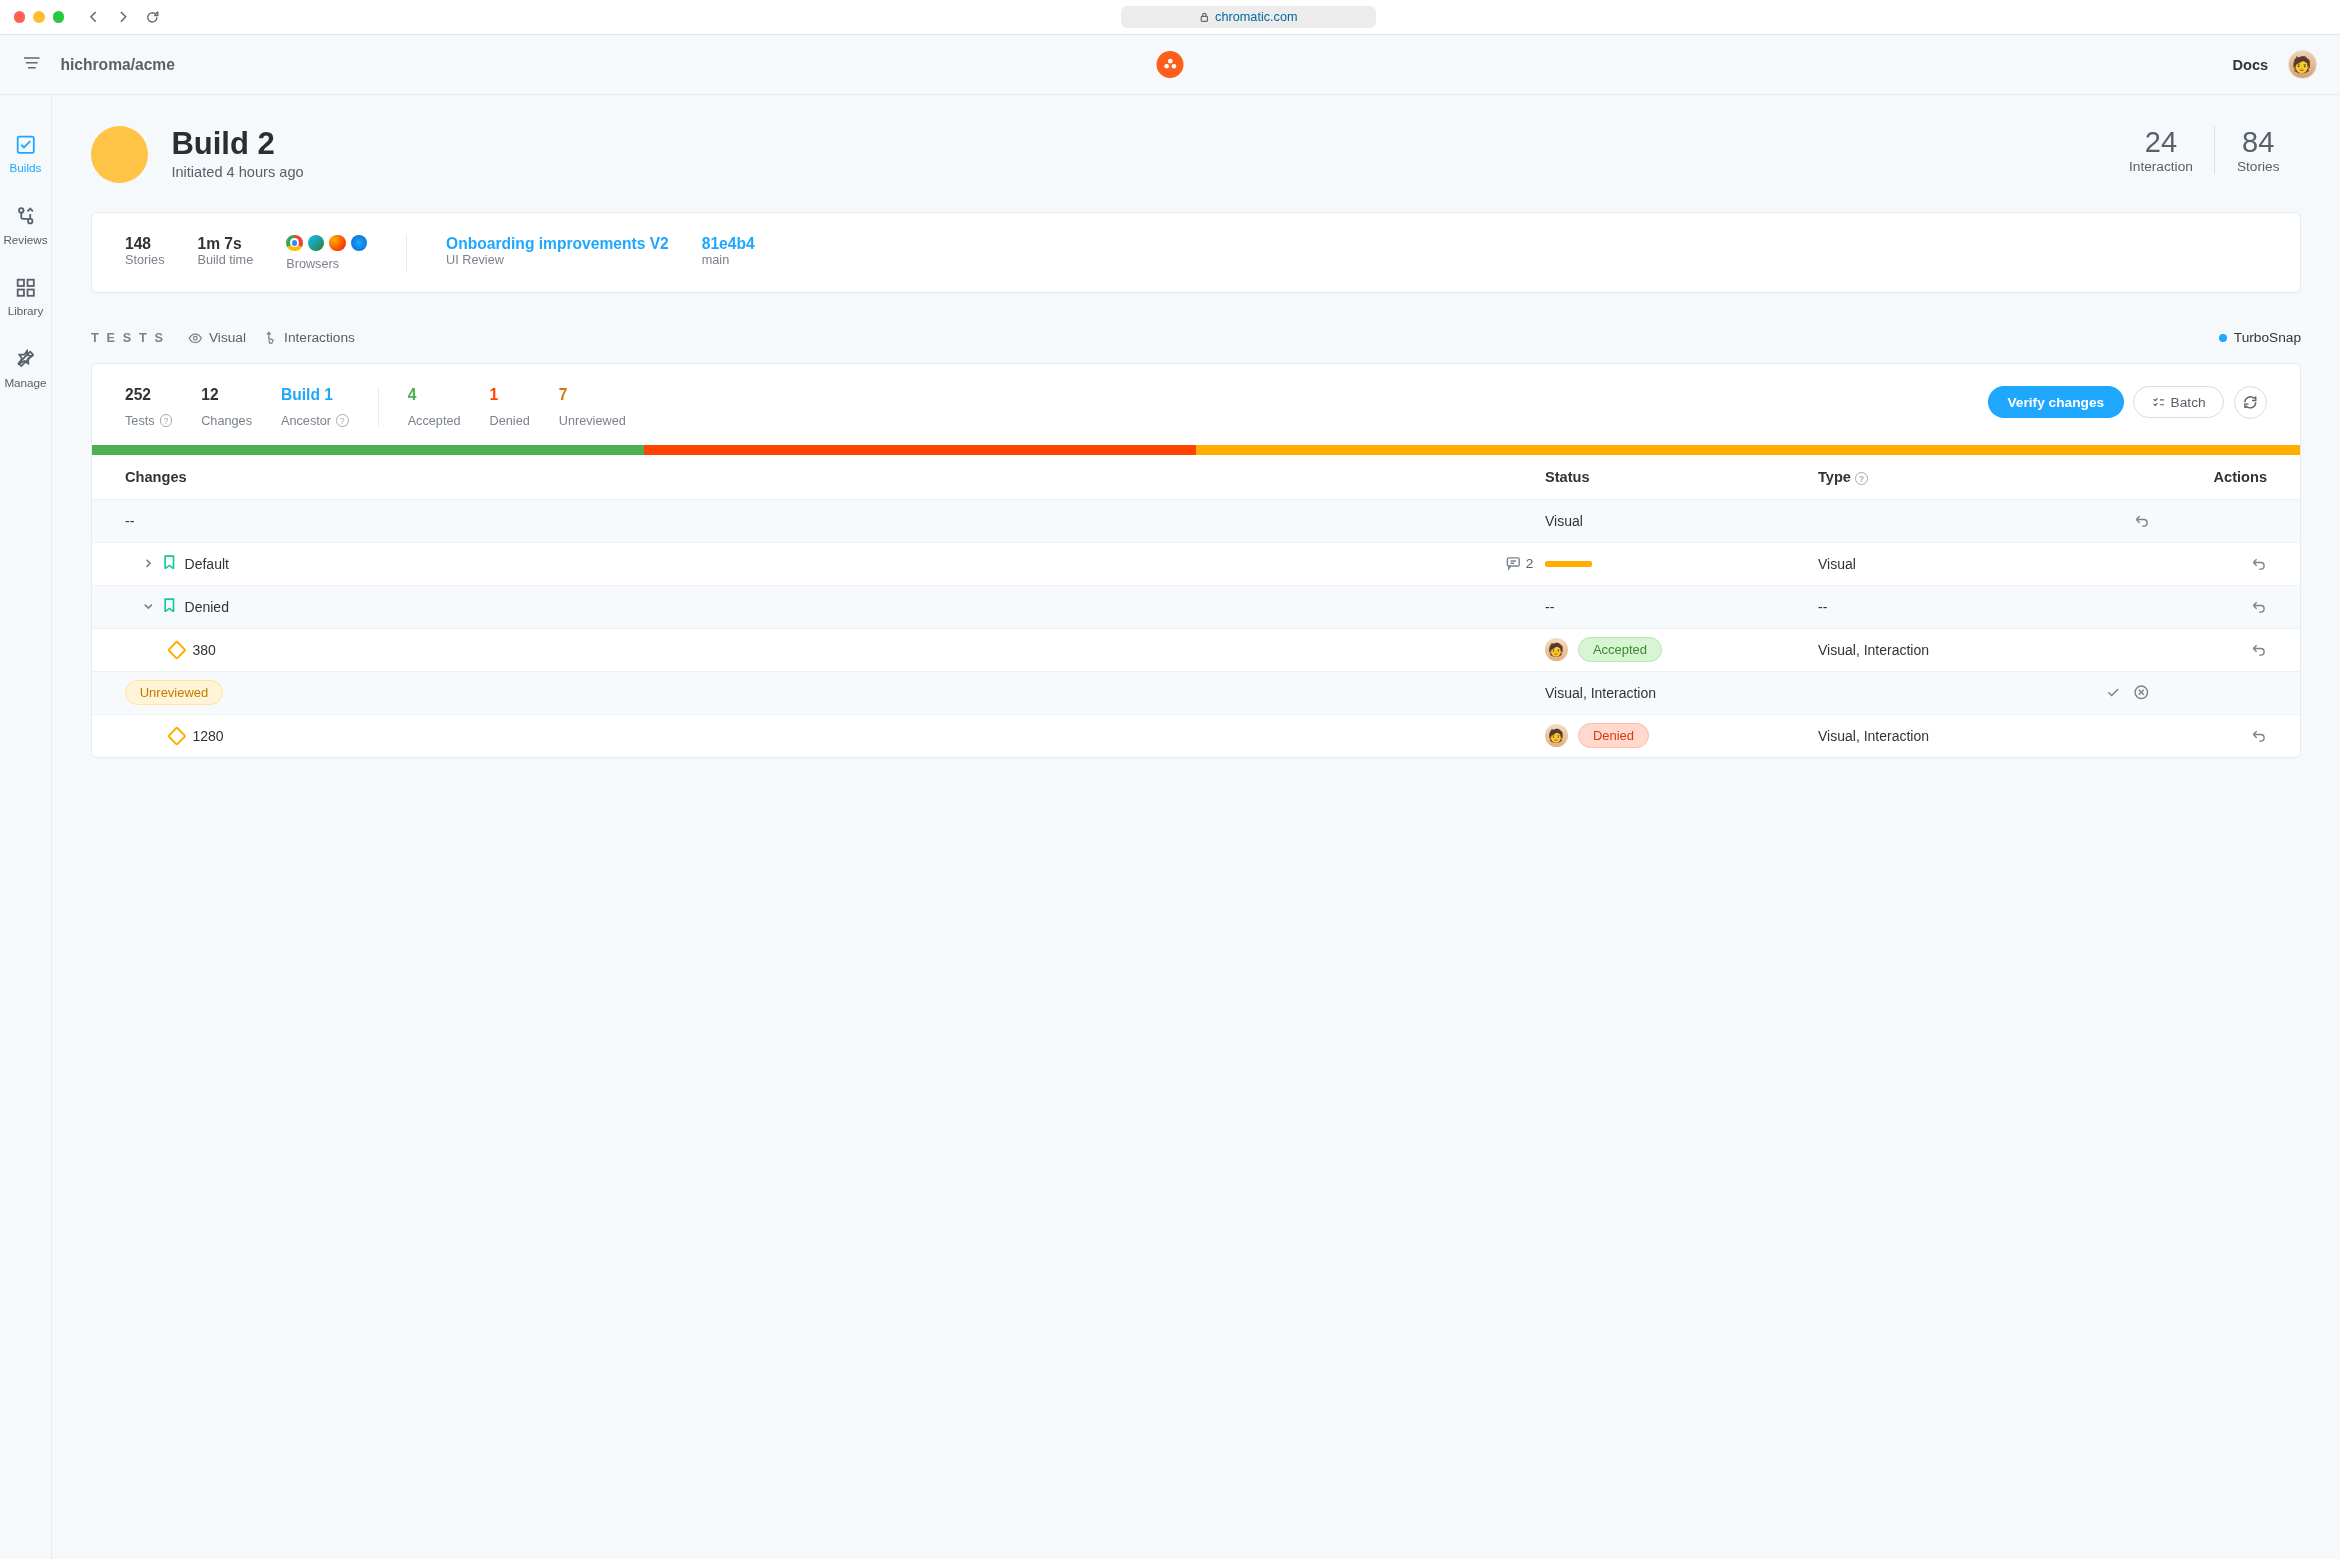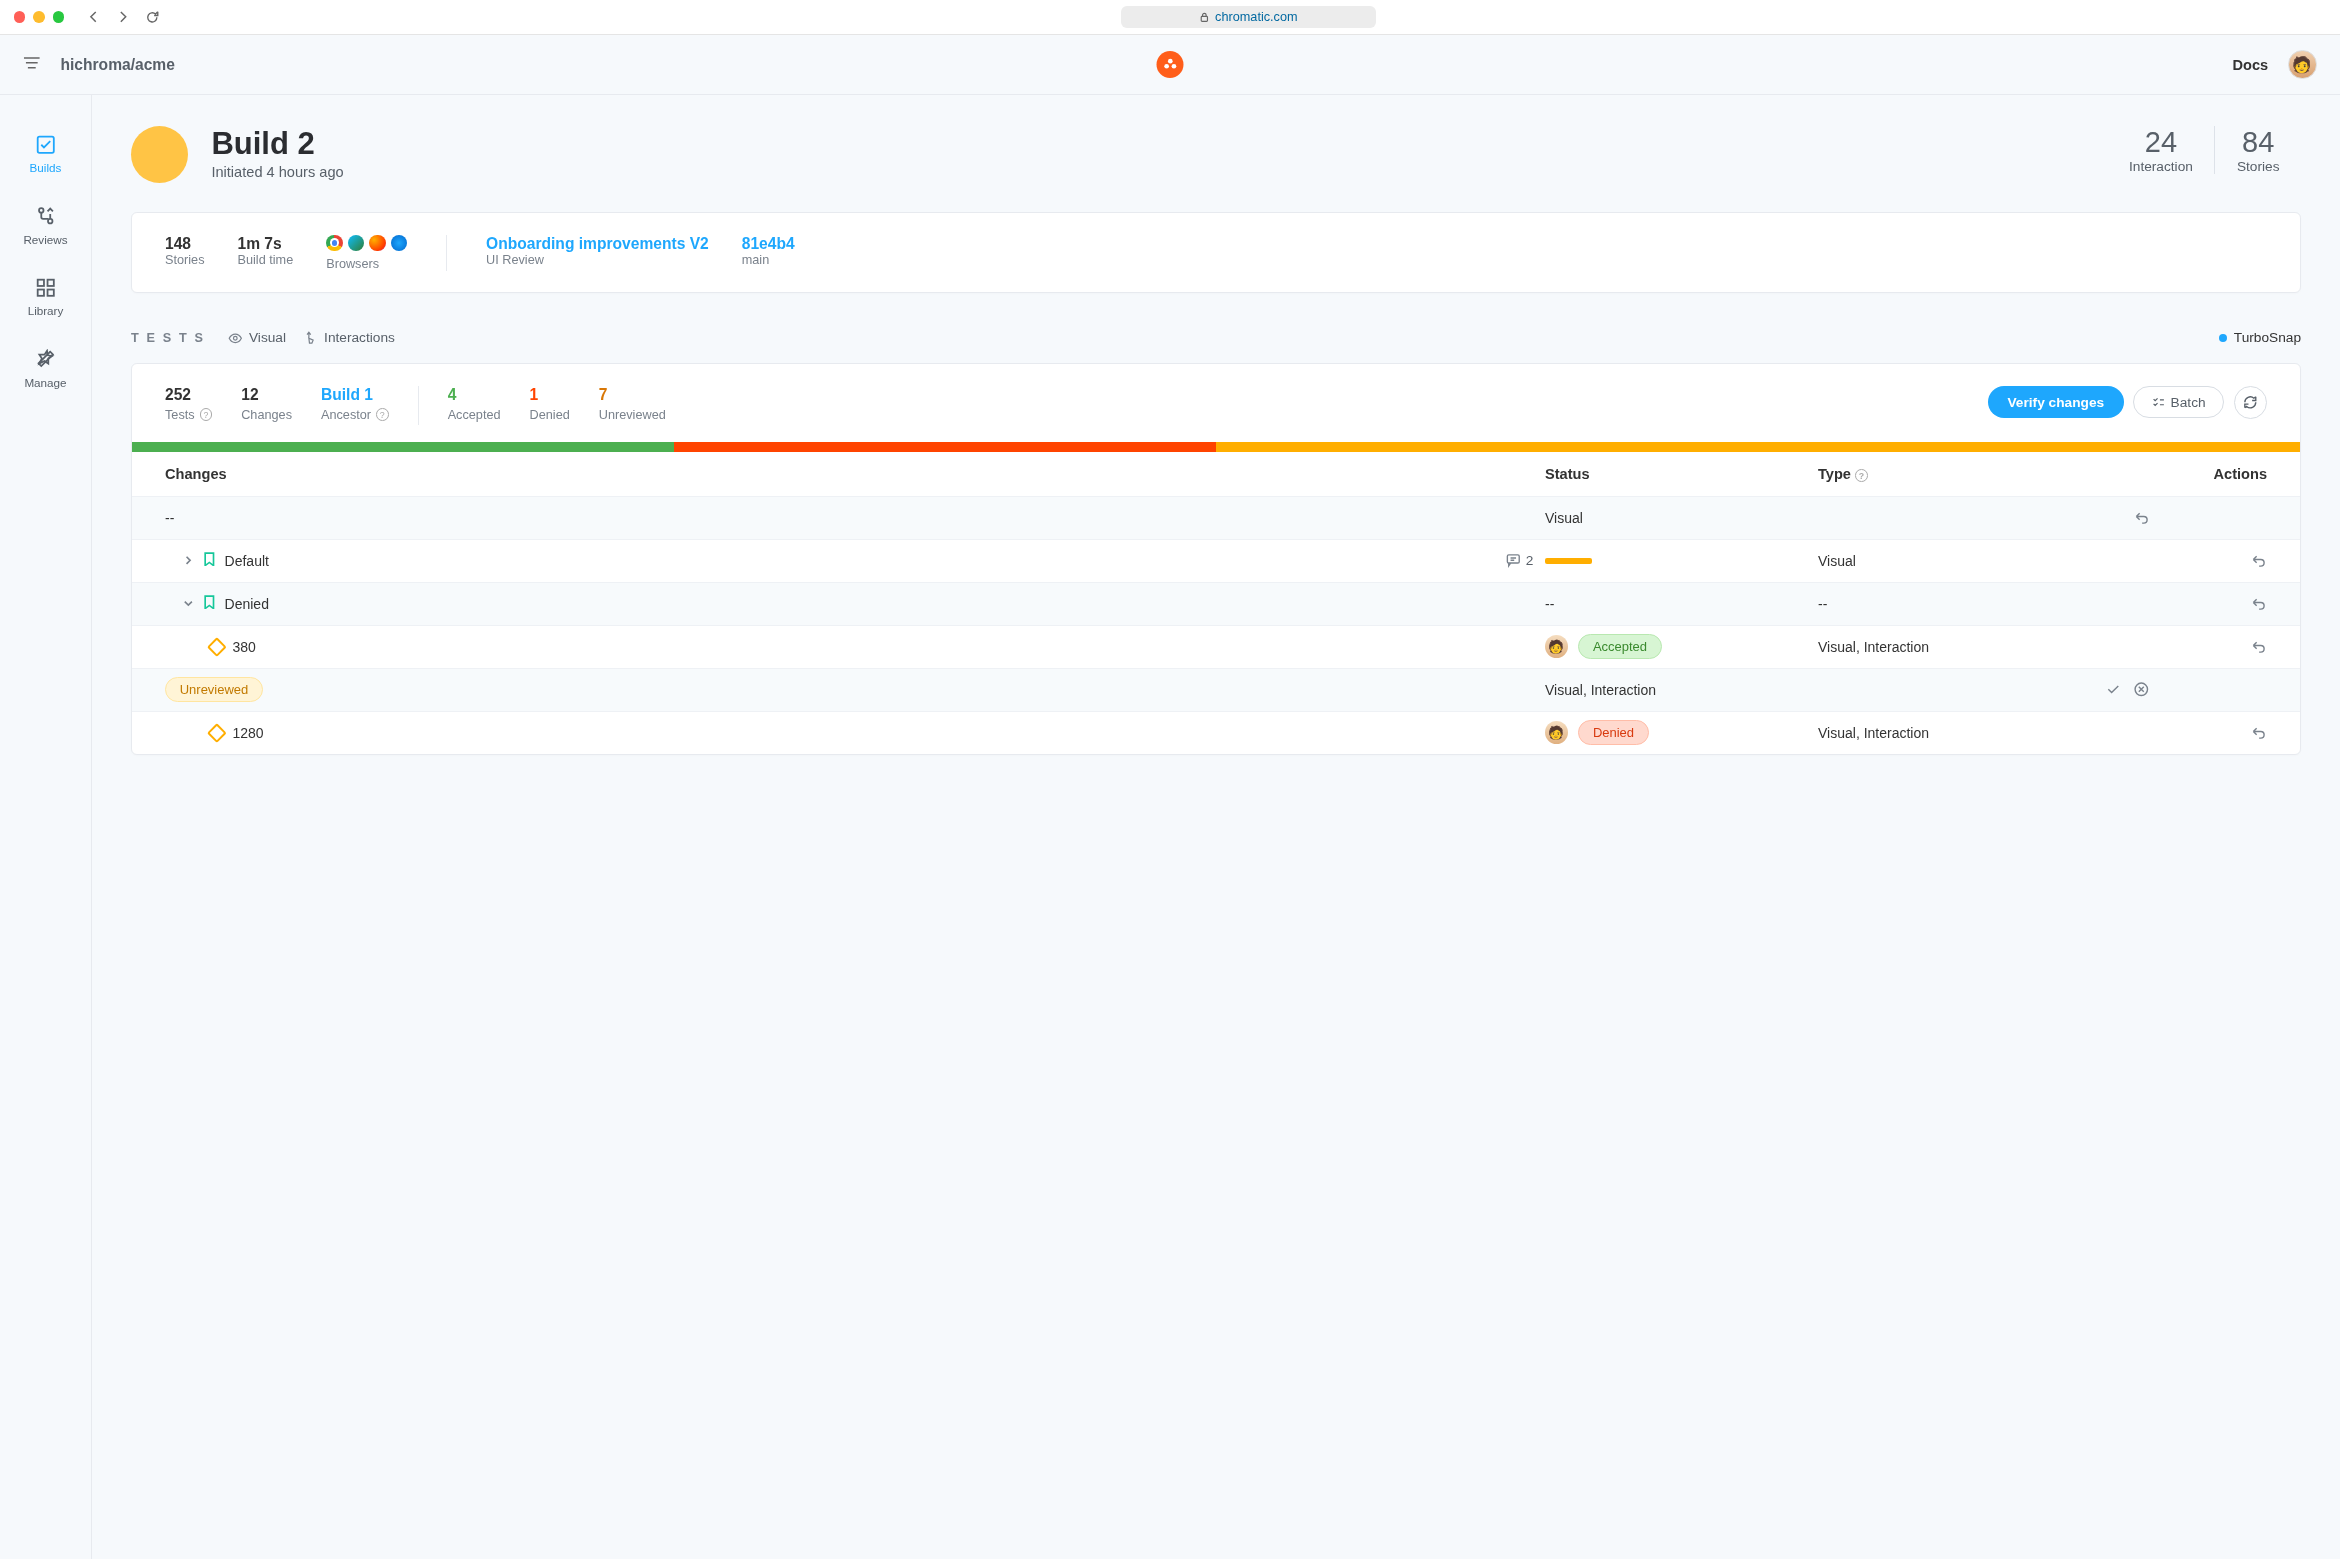--- a/index.html
+++ b/index.html
@@ -17,21 +17,21 @@
 .app-header { height: 60px; border-bottom: 1px solid #e7eaef; display: flex; align-items: center; padding: 0 23.4px; background: #f6f9fc; }
 .menu-icon { color: #666; margin-right: 19.5px; cursor: pointer; }
 .breadcrumb { font-weight: 600; font-size: 15.6px; color: #586069; }
 .logo-center { position: absolute; left: 50%; transform: translateX(-50%); width: 27px; height: 27px; background: #ff5e1a; border-radius: 50%; display: flex; align-items: center; justify-content: center; }
 .logo-center svg { width: 17.6px; height: 17.6px; }
 .header-right { margin-left: auto; display: flex; align-items: center; gap: 19.5px; }
 .docs-link { font-weight: 600; color: #333; font-size: 14.6px; }
 .avatar { width: 29px; height: 29px; border-radius: 50%; background: linear-gradient(#f0d0b0, #d8a070); border: 1px solid #ddd; display: flex; align-items: center; justify-content: center; font-size: 15.6px; overflow: hidden; }
 
 .layout { display: flex; min-height: calc(100vh - 96px); }
-.sidebar { width: 92px; border-right: 1px solid #e7eaef; background: #f6f9fc; padding-top: 25px; }
+.sidebar { width: 52px; border-right: 1px solid #e7eaef; background: #f6f9fc; padding-top: 25px; }
 .nav-item { display: flex; flex-direction: column; align-items: center; gap: 5.9px; padding: 13.7px 0 17.6px; cursor: pointer; color: #586069; font-size: 11.7px; }
 .nav-item.active { color: #1ea7fd; }
 .nav-item svg { width: 21.5px; height: 21.5px; }
 .nav-item.active svg { stroke: #1ea7fd; }
 
 .main { flex: 1; background: #f6f9fc; padding: 31px 0 21.5px 0; }
 .content-inner { padding: 0 39px; }
 .build-header { display: flex; align-items: flex-start; gap: 23.4px; margin-bottom: 29px; }
 .build-dot { width: 57px; height: 57px; border-radius: 50%; background: #ffc445; flex-shrink: 0; }
 .build-title h1 { font-size: 31px; font-weight: 700; color: #2b2d31; margin-bottom: 2px; }
@@ -51,21 +51,21 @@
 .divider-v { width: 1px; background: #e7eaef; align-self: stretch; margin: 0 5.9px; }
 
 .tests-bar { display: flex; align-items: center; gap: 17.6px; margin: 37px 0 17.6px; color: #586069; }
 .tests-bar .label { letter-spacing: 7.8px; font-weight: 600; font-size: 12.7px; color: #7a828c; }
 .tests-bar .filter { display: flex; align-items: center; gap: 5.9px; font-size: 13.7px; cursor: pointer; }
 .turbo { margin-left: auto; display: flex; align-items: center; gap: 6.8px; font-size: 13.7px; color: #333; }
 .turbo-dot { width: 7.8px; height: 7.8px; border-radius: 50%; background: #1ea7fd; }
 
 .tests-card { background: #fff; border: 1px solid #e7eaef; border-radius: 5.9px; box-shadow: 0 1px 2px rgba(0,0,0,0.02); overflow: hidden; }
 .tests-header { display: flex; align-items: flex-start; padding: 21.5px 33px 17.6px; gap: 29px; }
-.test-stat .val { font-size: 15.6px; font-weight: 700; margin-bottom: 4px; display: flex; align-items: center; gap: 5.9px; }
+.test-stat .val { font-size: 15.6px; font-weight: 700; margin-bottom: 10px; display: flex; align-items: center; gap: 5.9px; }
 .test-stat .val.blue { color: #1ea7fd; }
 .test-stat .val.green { color: #4caf50; }
 .test-stat .val.orangered { color: #ff4400; }
 .test-stat .val.orange { color: #d97706; }
 .test-stat .lbl { color: #7a828c; font-size: 12.7px; display: flex; align-items: center; gap: 4.9px; }
 .help-circle { width: 12.7px; height: 12.7px; border: 1px solid #aaa; border-radius: 50%; display: inline-flex; align-items: center; justify-content: center; font-size: 8.8px; color: #aaa; }
 .divider-sm { width: 1px; background: #e7eaef; height: 39px; align-self: center; }
 .header-actions { margin-left: auto; display: flex; gap: 9.8px; align-items: center; }
 .btn-primary { background: #1ea7fd; color: #fff; border: none; border-radius: 19.5px; padding: 8.8px 19.5px; font-weight: 600; font-size: 13.7px; cursor: pointer; }
 .btn-outline { background: #fff; border: 1px solid #d8dde3; border-radius: 19.5px; padding: 7.8px 17.6px; font-size: 13.7px; color: #586069; cursor: pointer; display: flex; align-items: center; gap: 5.9px; }

